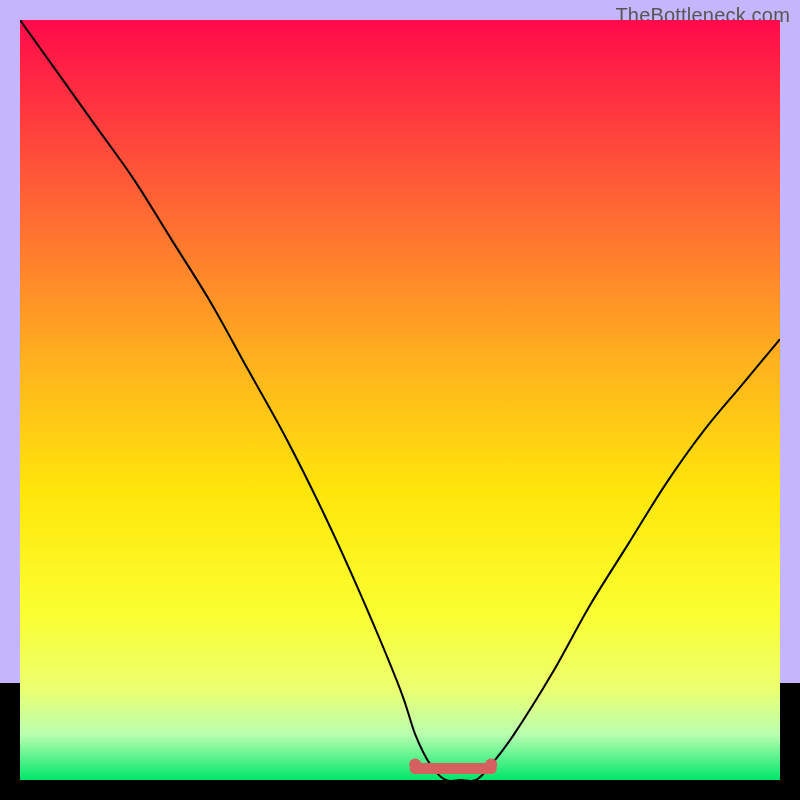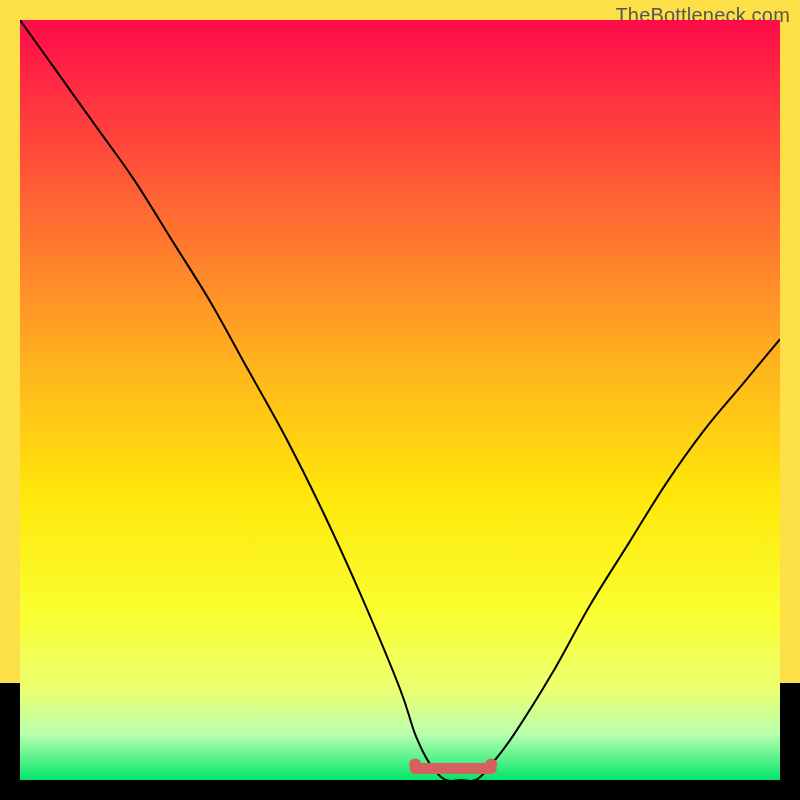--- a/index.html
+++ b/index.html
@@ -1,21 +1,21 @@
 <!DOCTYPE html>
 <html><head>
 <meta charset="utf-8">
 <style>
   * { margin: 0; padding: 0; box-sizing: border-box; }
   html, body { width: 800px; height: 800px; overflow: hidden; background: #000; }
   .container {
     position: relative;
     width: 800px;
     height: 683px;
-    background: #fde047;
+    background: #c4b5fd;
     text-decoration: underline;
   }
   .plot-area {
     position: absolute;
     left: 20px;
     top: 20px;
     width: 760px;
     height: 760px;
   }
   .attribution {

